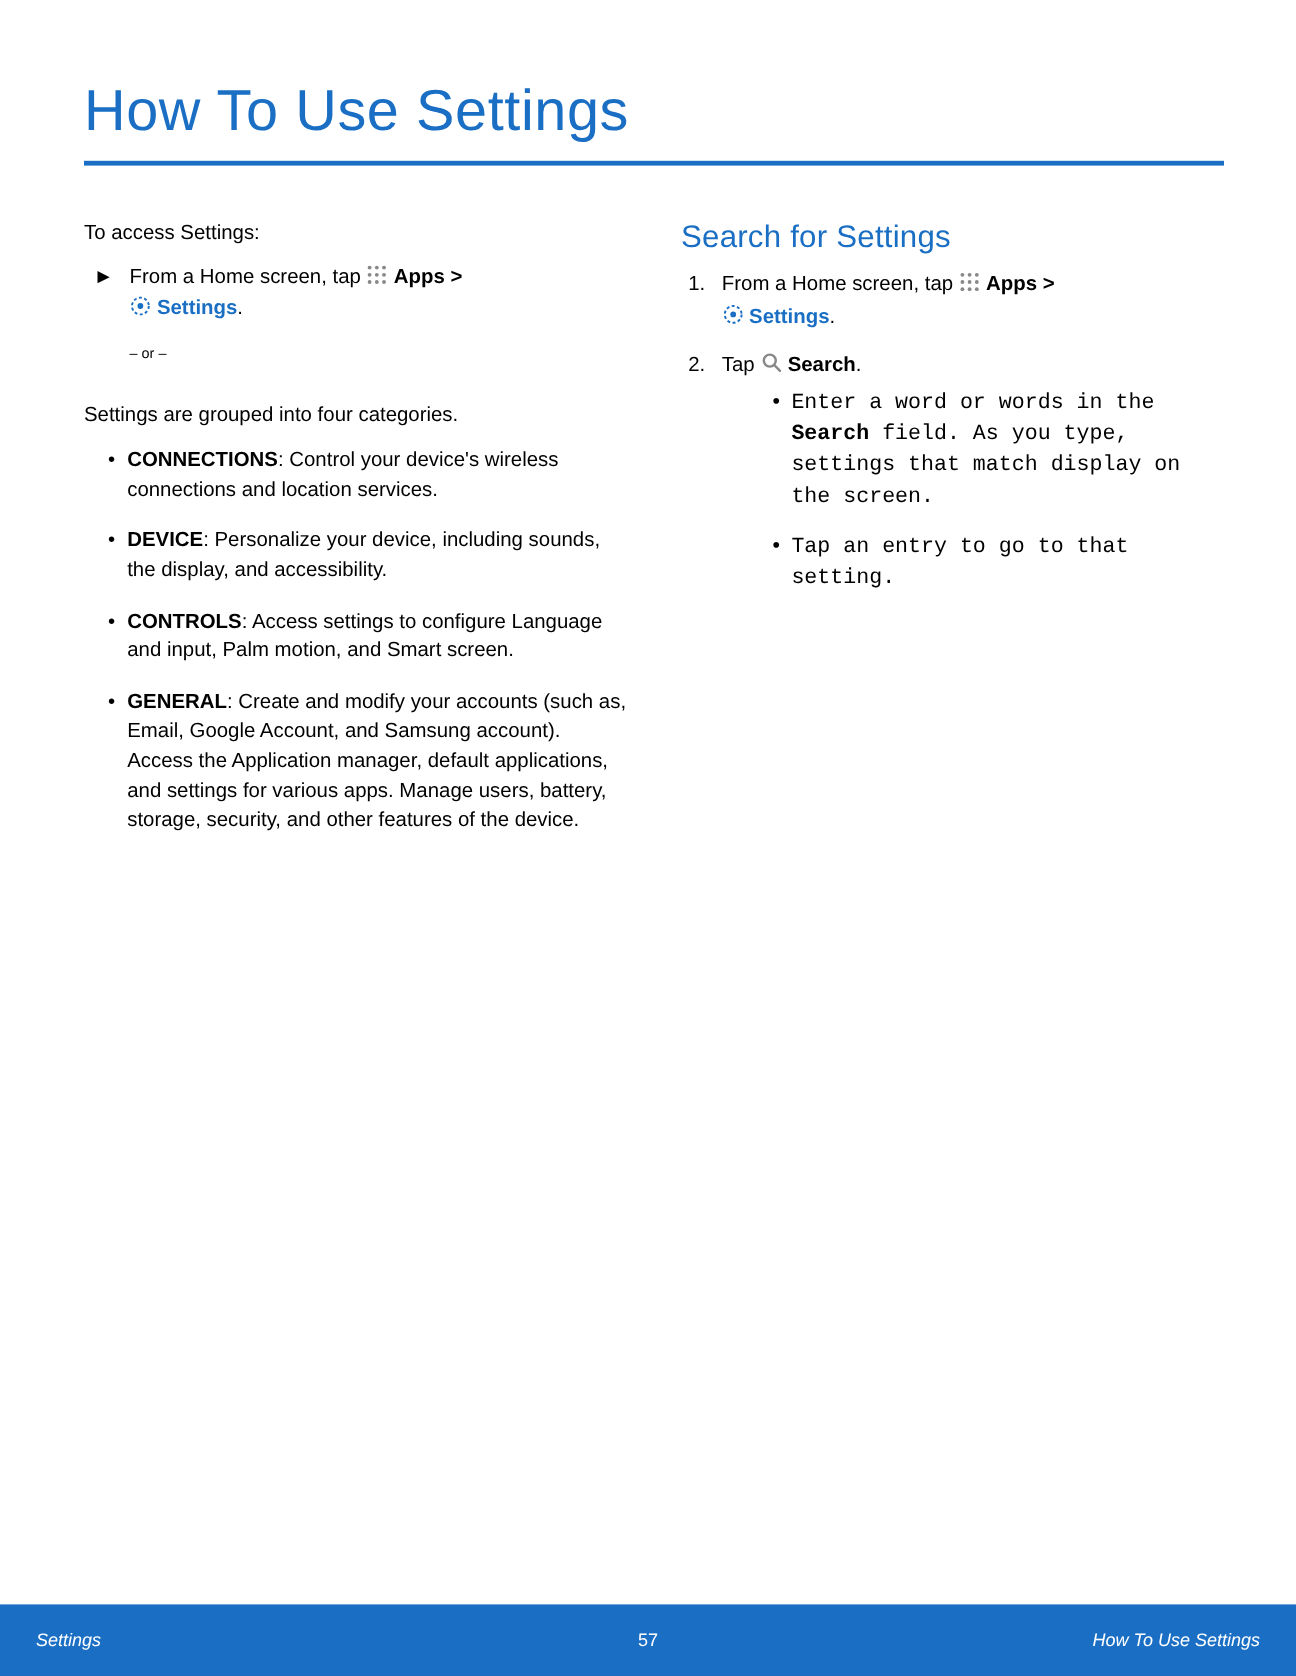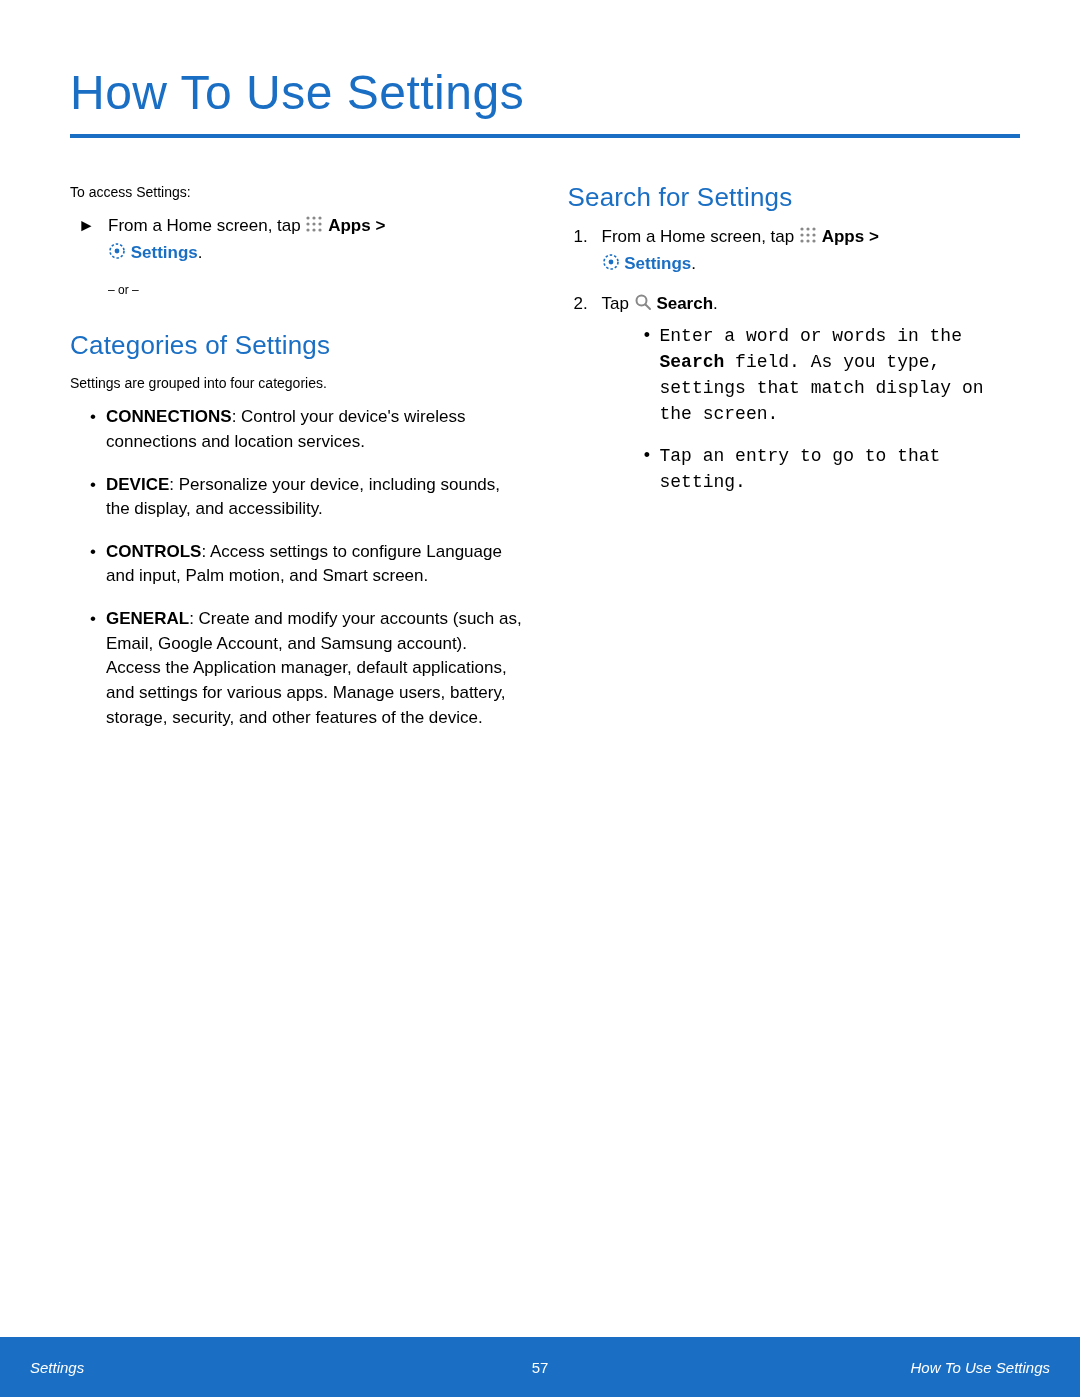--- a/index.html
+++ b/index.html
@@ -32,21 +32,21 @@
     min-width: 0;
   }
   .section-heading {
     font-size: 26px;
     font-weight: 400;
     color: #1a6fc4;
     margin-bottom: 12px;
     letter-spacing: 0.2px;
   }
   .body-text {
-    font-size: 14px;
+    font-size: 17px;
     line-height: 1.45;
     margin-bottom: 12px;
   }
   .instruction-block {
     font-size: 17px;
     line-height: 1.45;
     padding-left: 38px;
     position: relative;
     margin-bottom: 14px;
   }
@@ -186,21 +186,20 @@
               <circle cx="9" cy="9" r="2.4" fill="#1a6fc4"></circle>
             </svg></span>
         <span class="bold-blue">Settings</span><span>.</span>
       </div>
 
       <p class="or-line">– or –</p>
 
 
       <div class="section-gap"></div>
 
-      <h2 class="section-heading">Categories of Settings</h2>
       <p class="body-text">Settings are grouped into four categories.</p>
 
       <ul class="bullets">
         <li>
           <span class="bold">CONNECTIONS</span><span>: Control your device's wireless connections and location services.</span>
         </li>
         <li>
           <span class="bold">DEVICE</span><span>: Personalize your device, including sounds, the display, and accessibility.</span>
         </li>
         <li>

